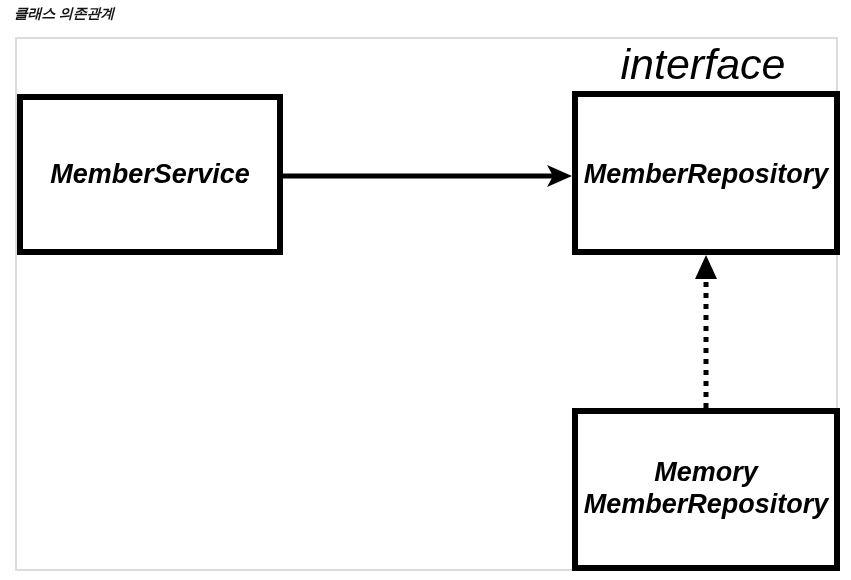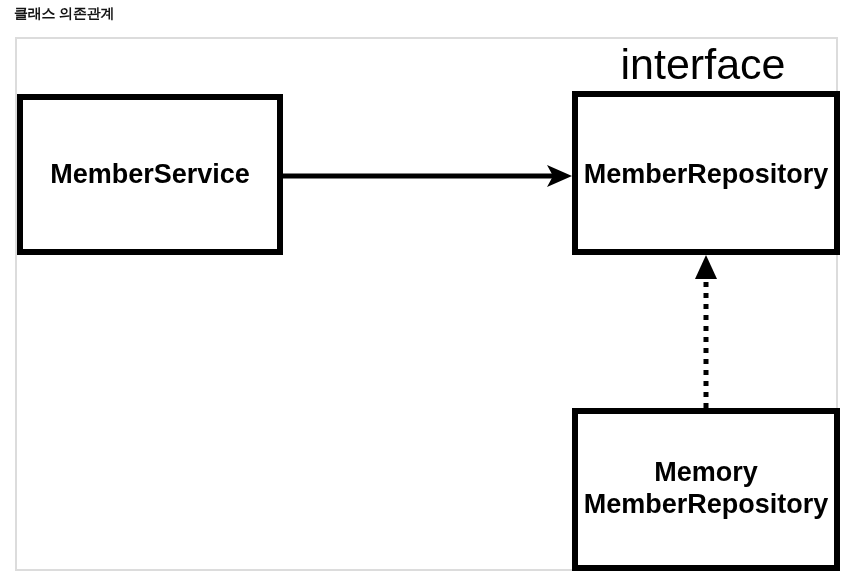--- a/index.html
+++ b/index.html
@@ -12,20 +12,21 @@
     height: 580px;
     font-family: "Liberation Sans", sans-serif;
     overflow: hidden;
   }
 
   #page {
     position: relative;
     width: 851px;
     height: 463px;
     background: #ffffff;
+    font-style: italic;
   }
 
   
   .caption {
     position: absolute;
     left: 14px;
     top: 5px;
     font-size: 14px;
     font-weight: bold;
     color: #141414;

